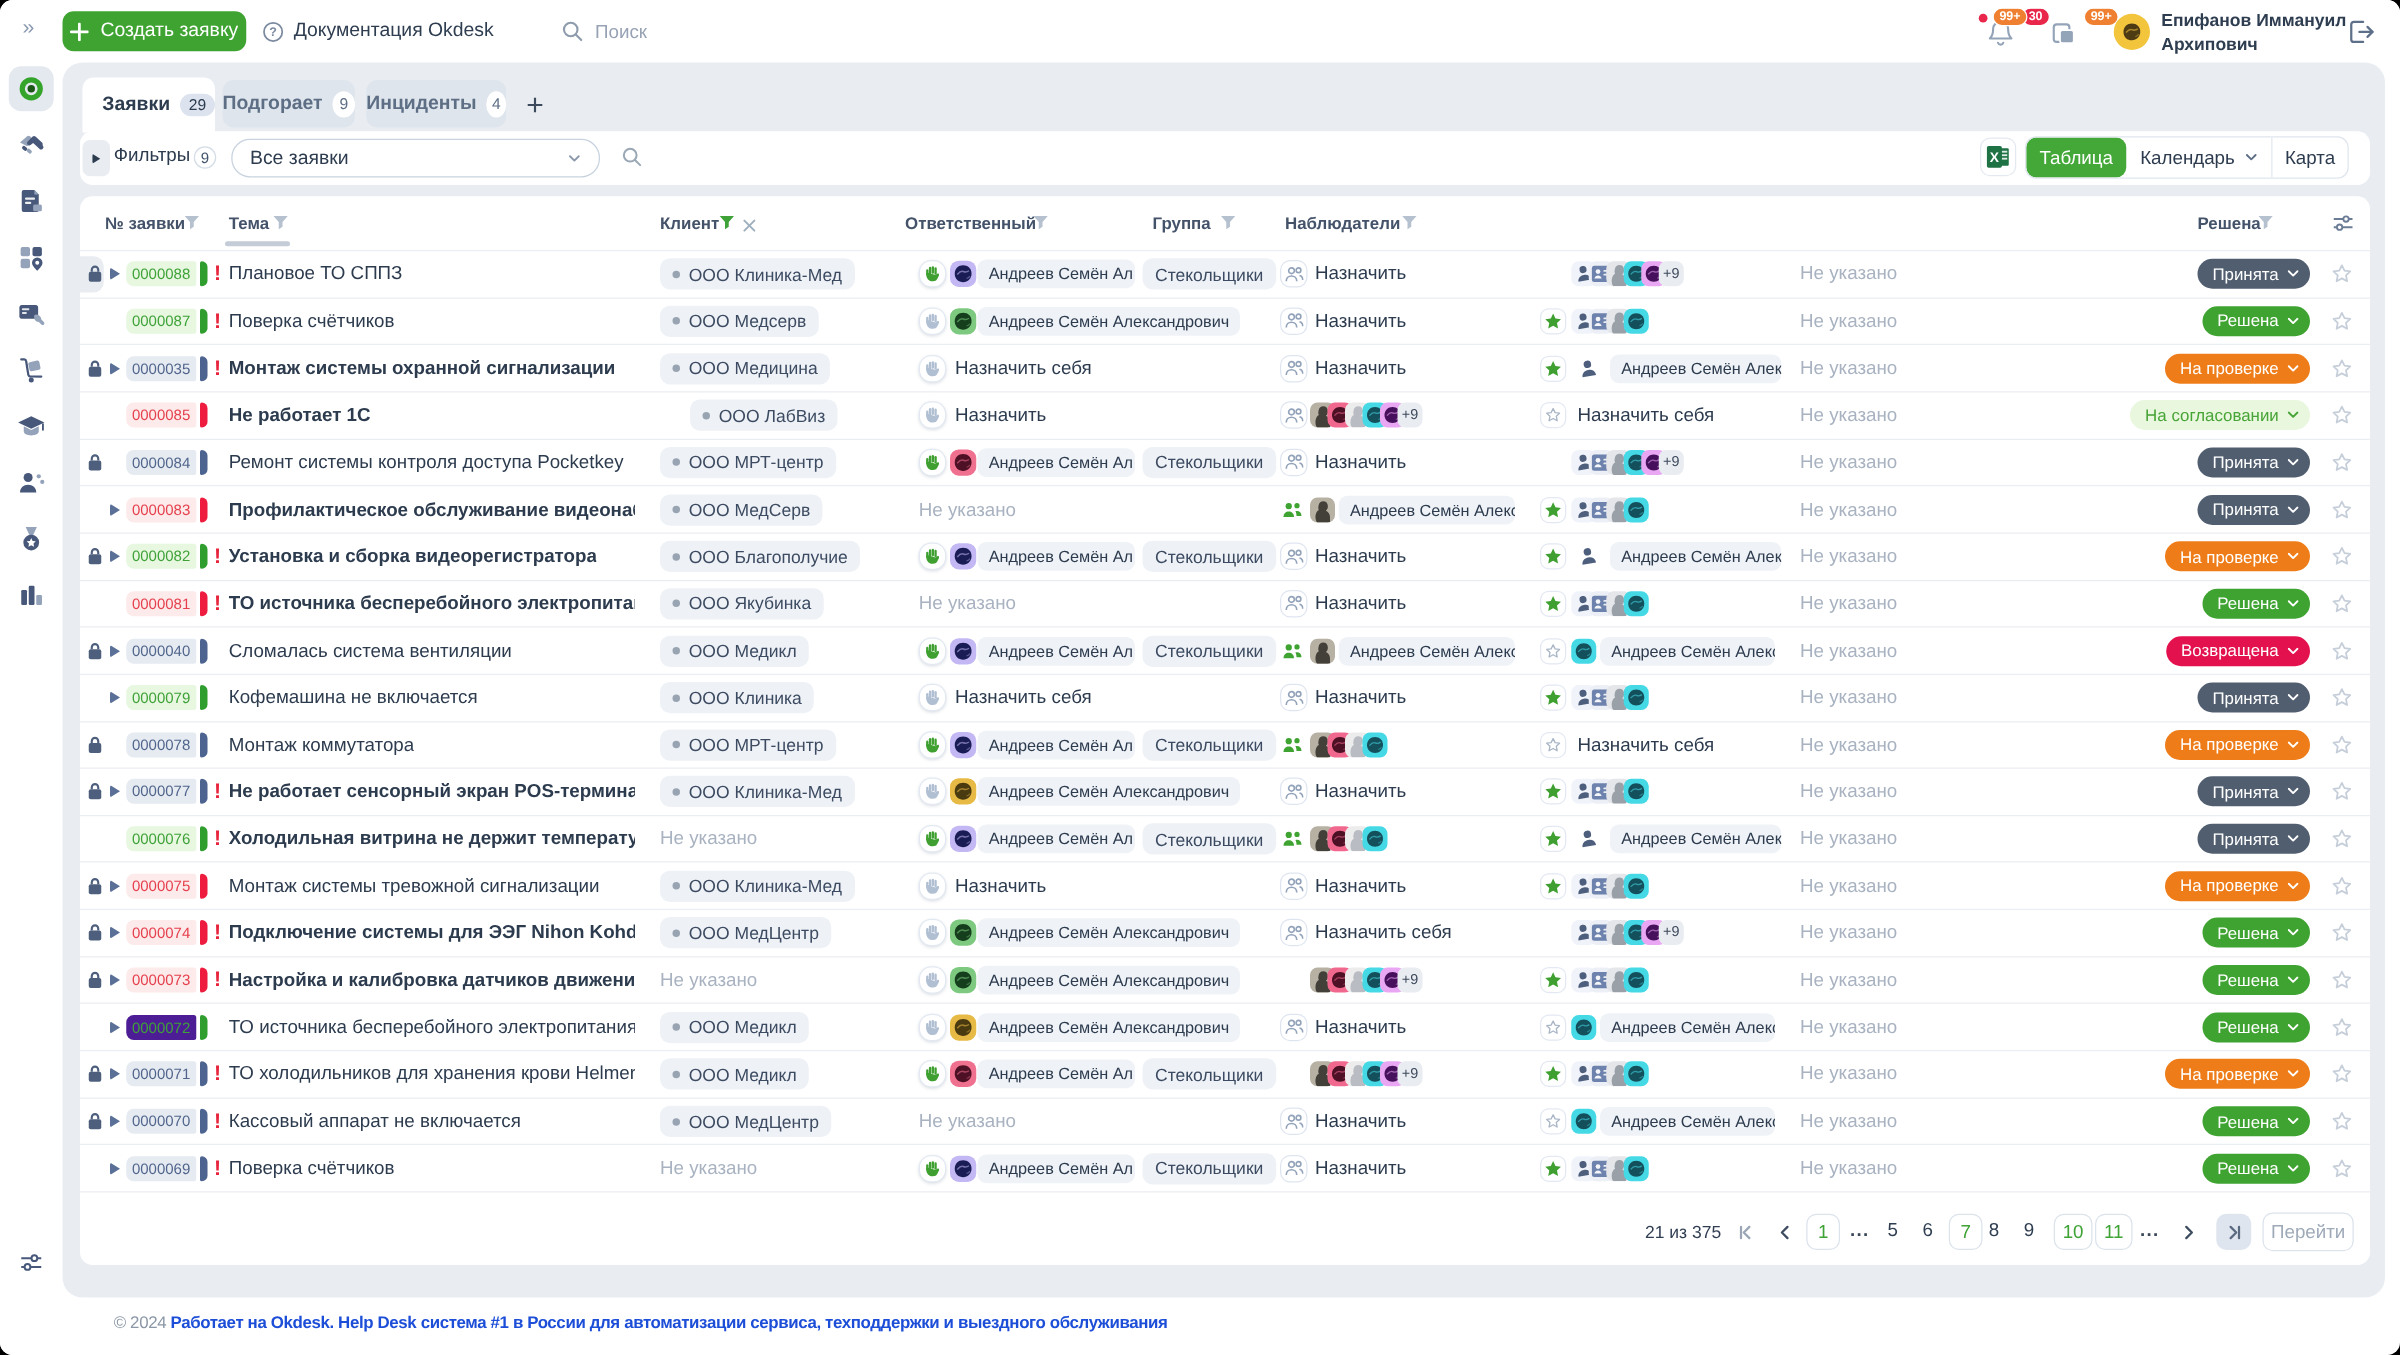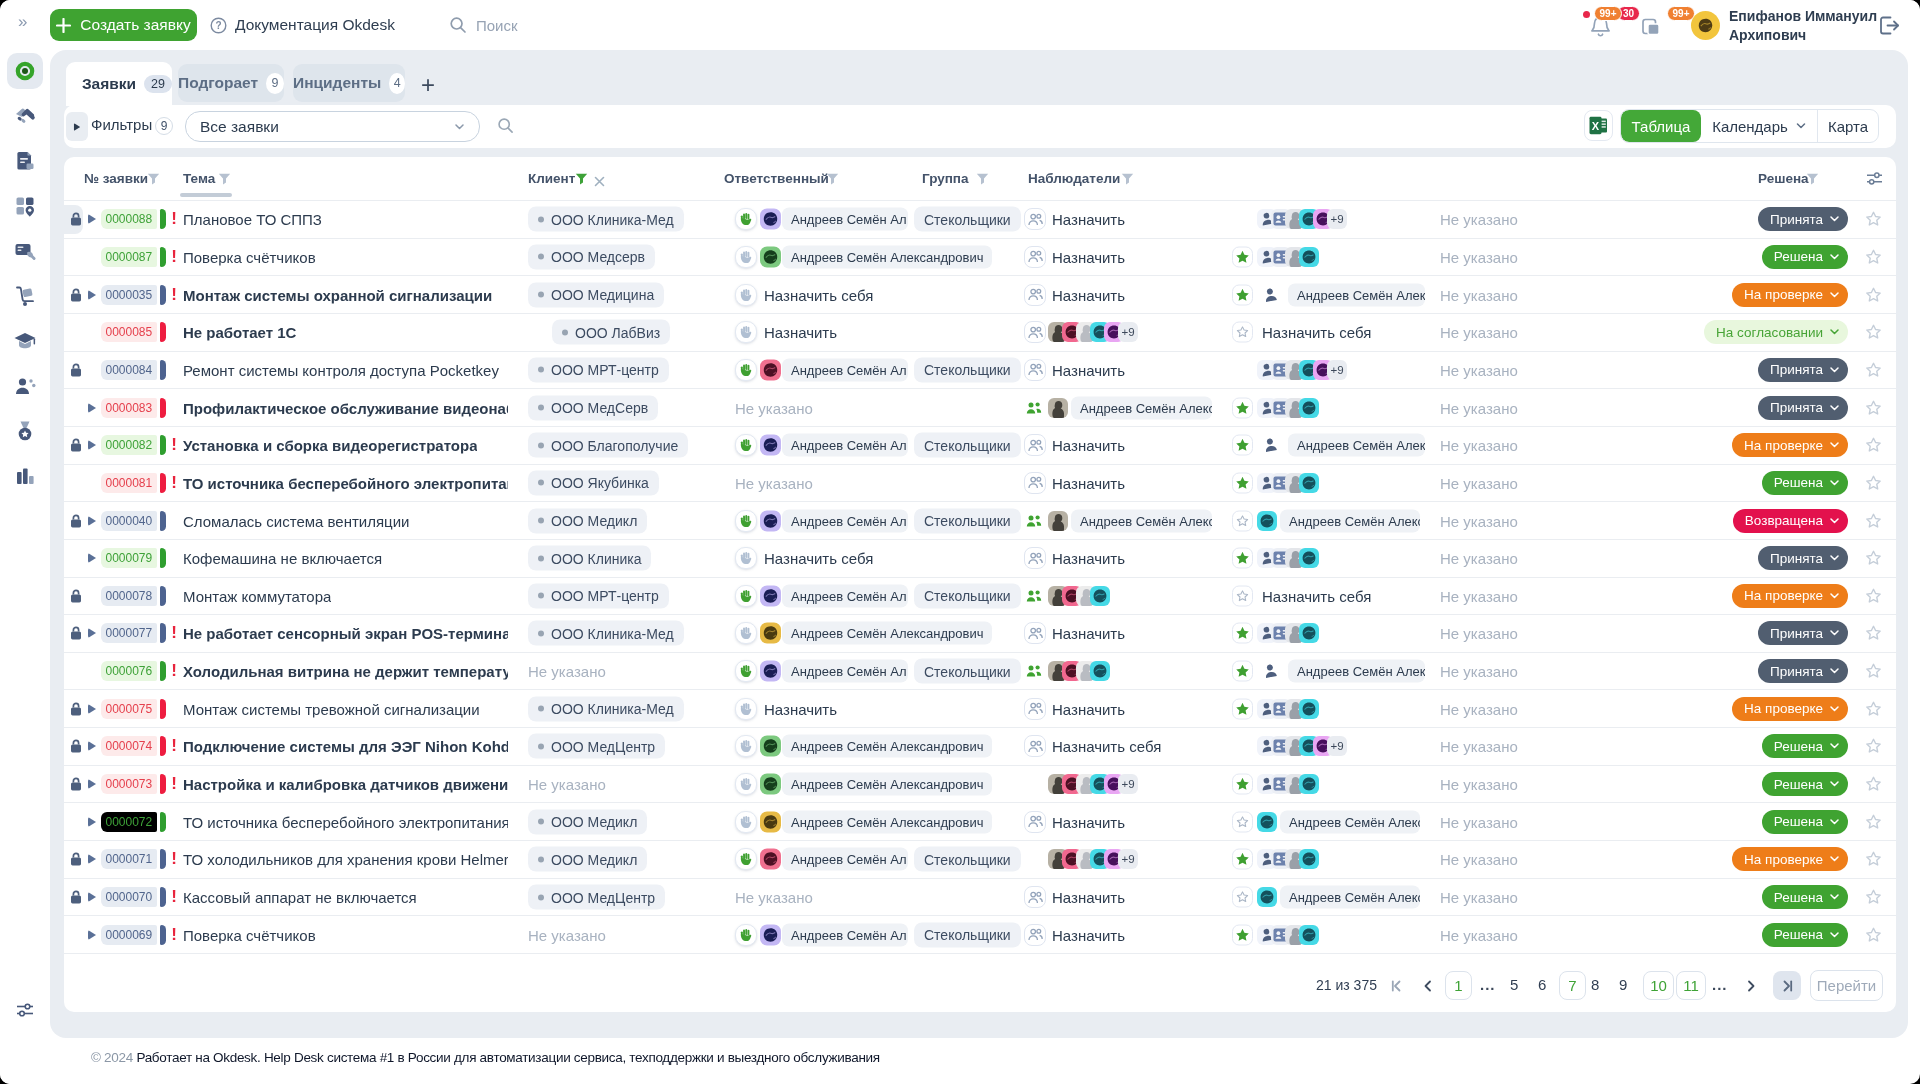--- a/index.html
+++ b/index.html
@@ -68,21 +68,21 @@
 #pager{position:absolute;left:0;top:796px;width:100%;height:59px;border-top:1px solid #eaedf1}
 .pt{position:absolute;top:22px;font-size:15px;color:#303e52}
 .pdots{font-weight:700;letter-spacing:1px;color:#3c485a}
 .pts{font-size:14px;top:23px}
 .pic{position:absolute;top:25px}
 .pbox{position:absolute;top:17px;width:27px;height:29px;border:1px solid #dce3ec;border-radius:8px;color:#3fa336;font-size:15px;display:flex;align-items:center;justify-content:center}
 .pboxf{position:absolute;top:17px;width:28px;height:29px;background:#dfe5ee;border-radius:8px;display:flex;align-items:center;justify-content:center}
 .pgo{position:absolute;top:16px;width:73px;height:31px;border:1px solid #dce3ec;border-radius:8px;color:#9faab9;font-size:15px;display:flex;align-items:center;justify-content:center}
 
 #footer{position:absolute;left:91px;top:1050px;font-size:13.5px;letter-spacing:-.3px;color:#8b97a6}
-#footer b{color:#0f172a;font-weight:400}
+#footer b{color:#1d4ed8;font-weight:700}
 </style></head><body>
 <div id="page">
     <div id="topbar">
       <span class="chevl">»</span>
       <div class="tbtn"><svg width="15" height="15" viewBox="0 0 15 15">
           <path d="M7.5 1 V14 M1 7.5 H14" stroke="#fff" stroke-width="2.2" stroke-linecap="round"></path>
         </svg>Создать заявку</div>
       <div class="docl"><svg width="17" height="17" viewBox="0 0 17 17">
           <circle cx="8.5" cy="8.5" r="7.3" fill="none" stroke="#7c8aa0" stroke-width="1.4"></circle>
           <text x="8.5" y="12" font-size="10" font-weight="700" fill="#7c8aa0" text-anchor="middle" font-family="Liberation Sans,sans-serif">?</text>
@@ -1704,21 +1704,21 @@
             <svg width="17" height="17" viewBox="0 0 17 17">
               <path d="M8.5 1.8 L10.6 6 L15.2 6.6 L11.8 9.8 L12.7 14.5 L8.5 12.2 L4.3 14.5 L5.2 9.8 L1.8 6.6 L6.4 6 Z" fill="none" stroke="#c5ced9" stroke-width="1.4" stroke-linejoin="round"></path>
             </svg>
           </span>
         </div>
         <div class="row" style="top:645.40px">
           <span class="c" style="left:24px">
             <span class="arr"></span>
           </span>
           <span class="c bwrap" style="left:37px">
-            <span class="nbadge" style="background:#000000;color:#3ea238">0000072</span>
+            <span class="nbadge" style="background:#4c1d95;color:#3ea238">0000072</span>
             <span class="brk" style="background:#2f9e2f"></span>
           </span>
           <span class="c title" style="">ТО источника бесперебойного электропитания</span>
           <span class="c chip" style="left:464px"><span class="dot"></span>ООО Медикл</span>
           <span class="c handbox" style="left:671px">
             <svg width="14" height="14" viewBox="0 0 14 14">
               <g fill="#b0bfd2">
                 <rect x="1.9" y="3.4" width="1.9" height="5" rx=".95"></rect>
                 <rect x="4.1" y="1.4" width="1.9" height="6" rx=".95"></rect>
                 <rect x="6.3" y="1.0" width="1.9" height="6" rx=".95"></rect>

